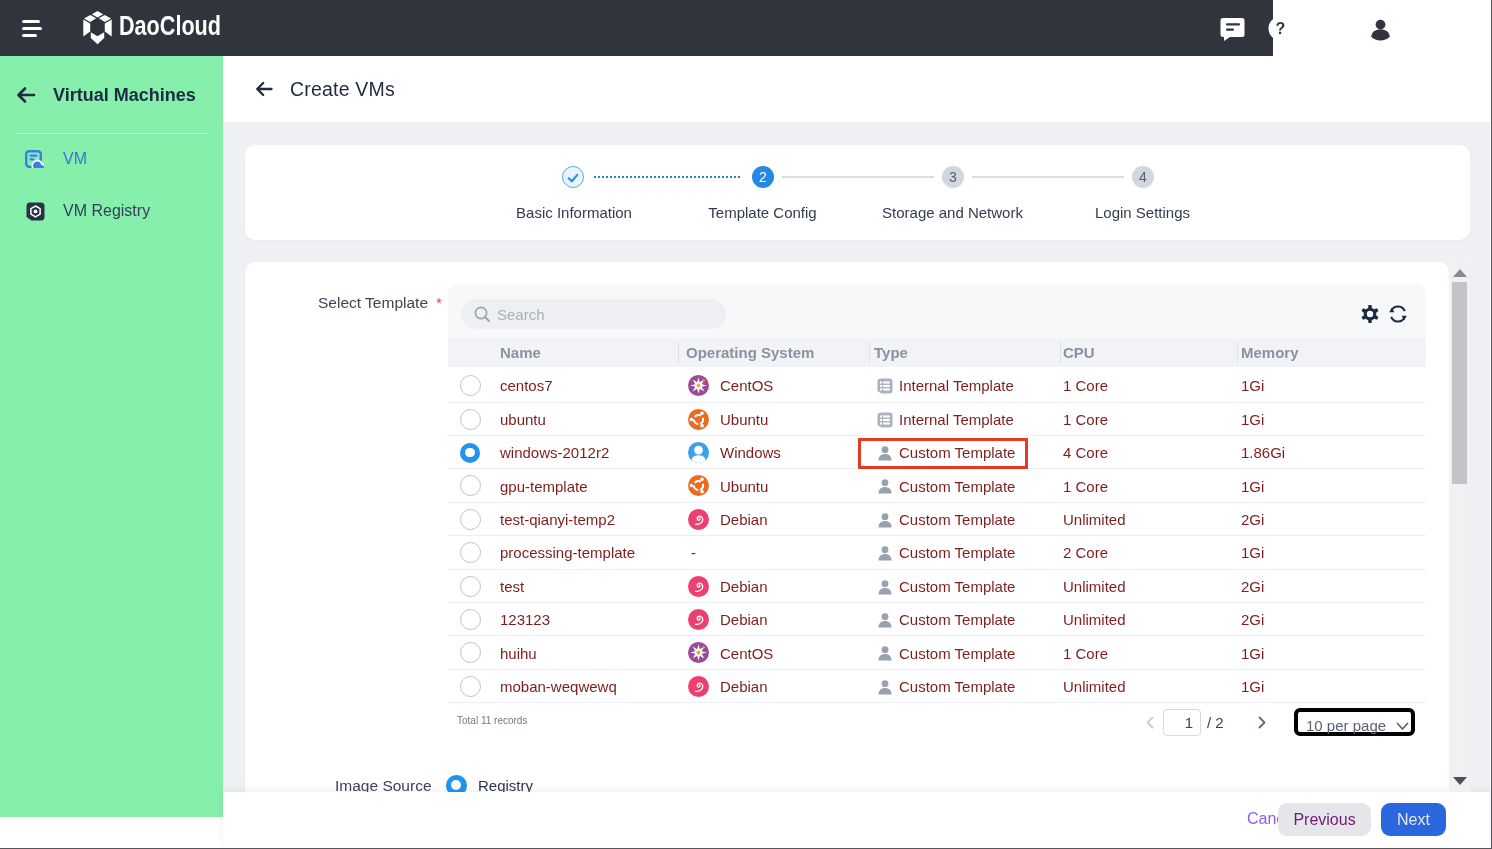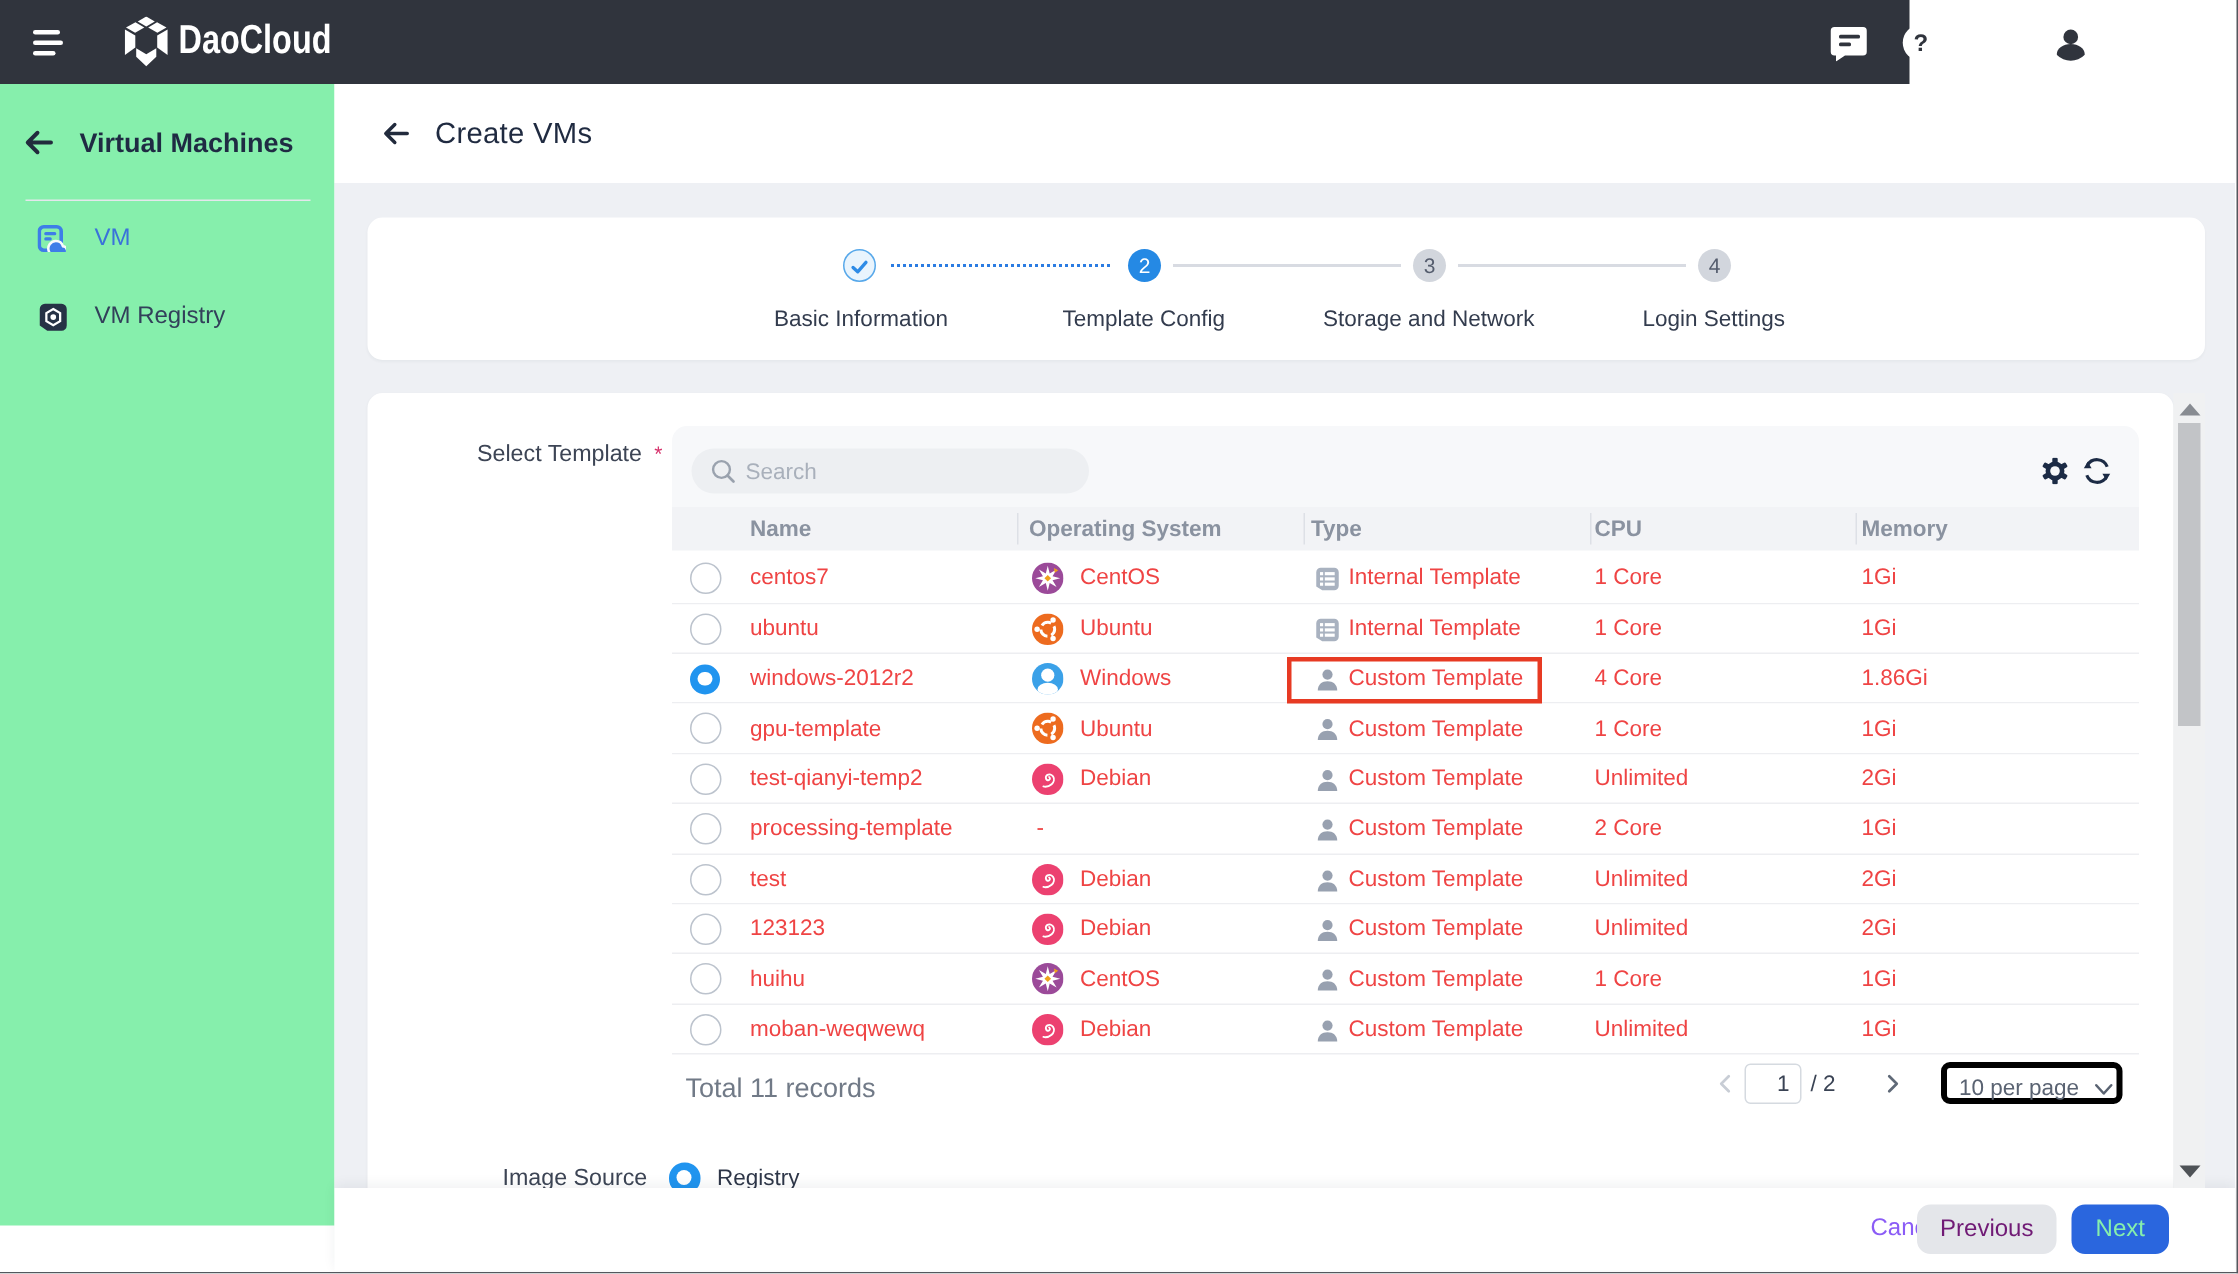--- a/index.html
+++ b/index.html
@@ -28,21 +28,21 @@
 .stepc{position:absolute;top:166px;width:22px;height:22px;border-radius:50%;text-align:center;line-height:22px;font-size:14px}
 .stepl{position:absolute;top:204px;font-size:15px;color:#333c4e;white-space:nowrap}
 .conn{position:absolute;top:176px;height:0}
 #searcharea{position:absolute;left:448px;top:284px;width:978px;height:54px;background:#f7f8fa;border-radius:10px 10px 0 0}
 #searchpill{position:absolute;left:461px;top:299px;width:265px;height:30px;background:#edeff2;border-radius:15px}
 #searchtxt{position:absolute;left:497px;top:306px;font-size:15px;color:#a9b0bb}
 #thead{position:absolute;left:448px;top:338px;width:978px;height:29px;background:#f2f3f6}
 .th{position:absolute;top:6px;font-size:15px;font-weight:bold;color:#8a92a0}
 .thdiv{position:absolute;top:4px;width:1px;height:21px;background:#dde0e6}
 .row{position:absolute;left:448px;width:978px;height:33.4px;border-bottom:1px solid #edeef1;background:#fff}
-.cell{position:absolute;top:50%;transform:translateY(-50%);font-size:15px;color:#ef4444;white-space:nowrap}
+.cell{position:absolute;top:50%;transform:translateY(-50%);font-size:15px;color:#7f1d1d;white-space:nowrap}
 .radio{position:absolute;left:12px;top:6px;width:21px;height:21px;border:1.8px solid #bcc3cd;border-radius:50%;background:#fff}
 .radio.sel{border:none;background:#2094ef;width:20px;height:20px;top:6.5px}
 .radio.sel::after{content:"";position:absolute;left:50%;top:50%;width:9.6px;height:9.6px;margin:-4.8px 0 0 -4.8px;background:#fff;border-radius:50%}
 .osic{position:absolute;left:240px;top:6px;width:21px;height:21px}
 .typeic{position:absolute;left:429px;top:9px;width:16px;height:16px}
 
 #bbar{position:absolute;left:223px;top:792px;width:1267px;height:55px;background:#fff;box-shadow:0 -2px 8px rgba(30,40,60,.07)}
 .btn{position:absolute;top:11px;height:33px;border-radius:9px;font-size:16px;text-align:center;line-height:33px}
 
 #sbtrack{position:absolute;left:1449px;top:262px;width:21px;height:530px;background:#f0f1f2}
@@ -398,21 +398,21 @@
         <circle cx="8" cy="4.7" r="3.4"></circle>
         <path d="M1.5,15.4 C1.5,11.2 4.4,9.1 8,9.1 C11.6,9.1 14.5,11.2 14.5,15.4 z"></path>
       </g>
     </svg>
     <div class="cell" style="left:451px">Custom Template</div>
   <div class="cell" style="left:615px">Unlimited</div>
   <div class="cell" style="left:793px">1Gi</div>
 </div>
 <div class="abs" style="left:858px;top:437.5px;width:170px;height:31px;border:3.5px solid #e73a23"></div>
 
-<div class="abs" style="left:457px;top:715px;font-size:18px;color:#717a87">Total 11 records</div>
+<div class="abs" style="left:457px;top:715px;font-size:10px;color:#717a87">Total 11 records</div>
 <svg class="abs" style="left:1146px;top:716px" width="8" height="13" viewBox="0 0 8 13">
     <polyline points="6.5,1.5 1.5,6.5 6.5,11.5" fill="none" stroke="#c8cdd5" stroke-width="1.8" stroke-linecap="round" stroke-linejoin="round"></polyline>
   </svg>
 <div class="abs" style="left:1163px;top:709px;width:38px;height:27px;border:1px solid #d5dae0;border-radius:4px;background:#fff;font-size:15px;color:#3a4354;text-align:right;line-height:25px;padding-right:7px">1</div>
 <div class="abs" style="left:1207px;top:714px;font-size:15px;color:#3a4354">/ 2</div>
 <svg class="abs" style="left:1258px;top:716px" width="8" height="13" viewBox="0 0 8 13">
     <polyline points="1.5,1.5 6.5,6.5 1.5,11.5" fill="none" stroke="#5f6977" stroke-width="1.8" stroke-linecap="round" stroke-linejoin="round"></polyline>
   </svg>
 <div class="abs" style="left:1294px;top:708px;width:121px;height:28px;border:4px solid #000000;border-radius:6px;background:#fff">
   <div class="abs" style="left:8px;top:5px;font-size:15px;color:#5a6372">10 per page</div>
@@ -422,20 +422,20 @@
 </div>
 
 <div class="abs" style="left:335px;top:777px;font-size:15.5px;color:#3d4555">Image Source</div>
 <div class="abs" style="left:446px;top:775px;width:20.5px;height:20.5px;border-radius:50%;background:#2094ef"></div>
 <div class="abs" style="left:451.3px;top:780.3px;width:10px;height:10px;border-radius:50%;background:#fff"></div>
 <div class="abs" style="left:478px;top:777px;font-size:15px;color:#2e3648">Registry</div>
 
 <div id="bbar">
   <div class="abs" style="left:1024px;top:10px;font-size:16px;color:#8b5cf6;line-height:33px">Cancel</div>
   <div class="btn" style="left:1055px;width:93px;background:#e4e6ea;color:#701a75">Previous</div>
-  <div class="btn" style="left:1158px;width:65px;background:#2a66de;color:#86efac">Next</div>
+  <div class="btn" style="left:1158px;width:65px;background:#2a66de;color:#e5e5e5">Next</div>
 </div>
 <div id="sbtrack"></div>
 <div id="sbthumb"></div>
 <div class="arrow-up" style="top:269px"></div>
 <div class="arrow-dn" style="top:777px"></div>
 <div id="edge-r"></div>
 <div id="edge-b"></div>
 
 </body></html>

